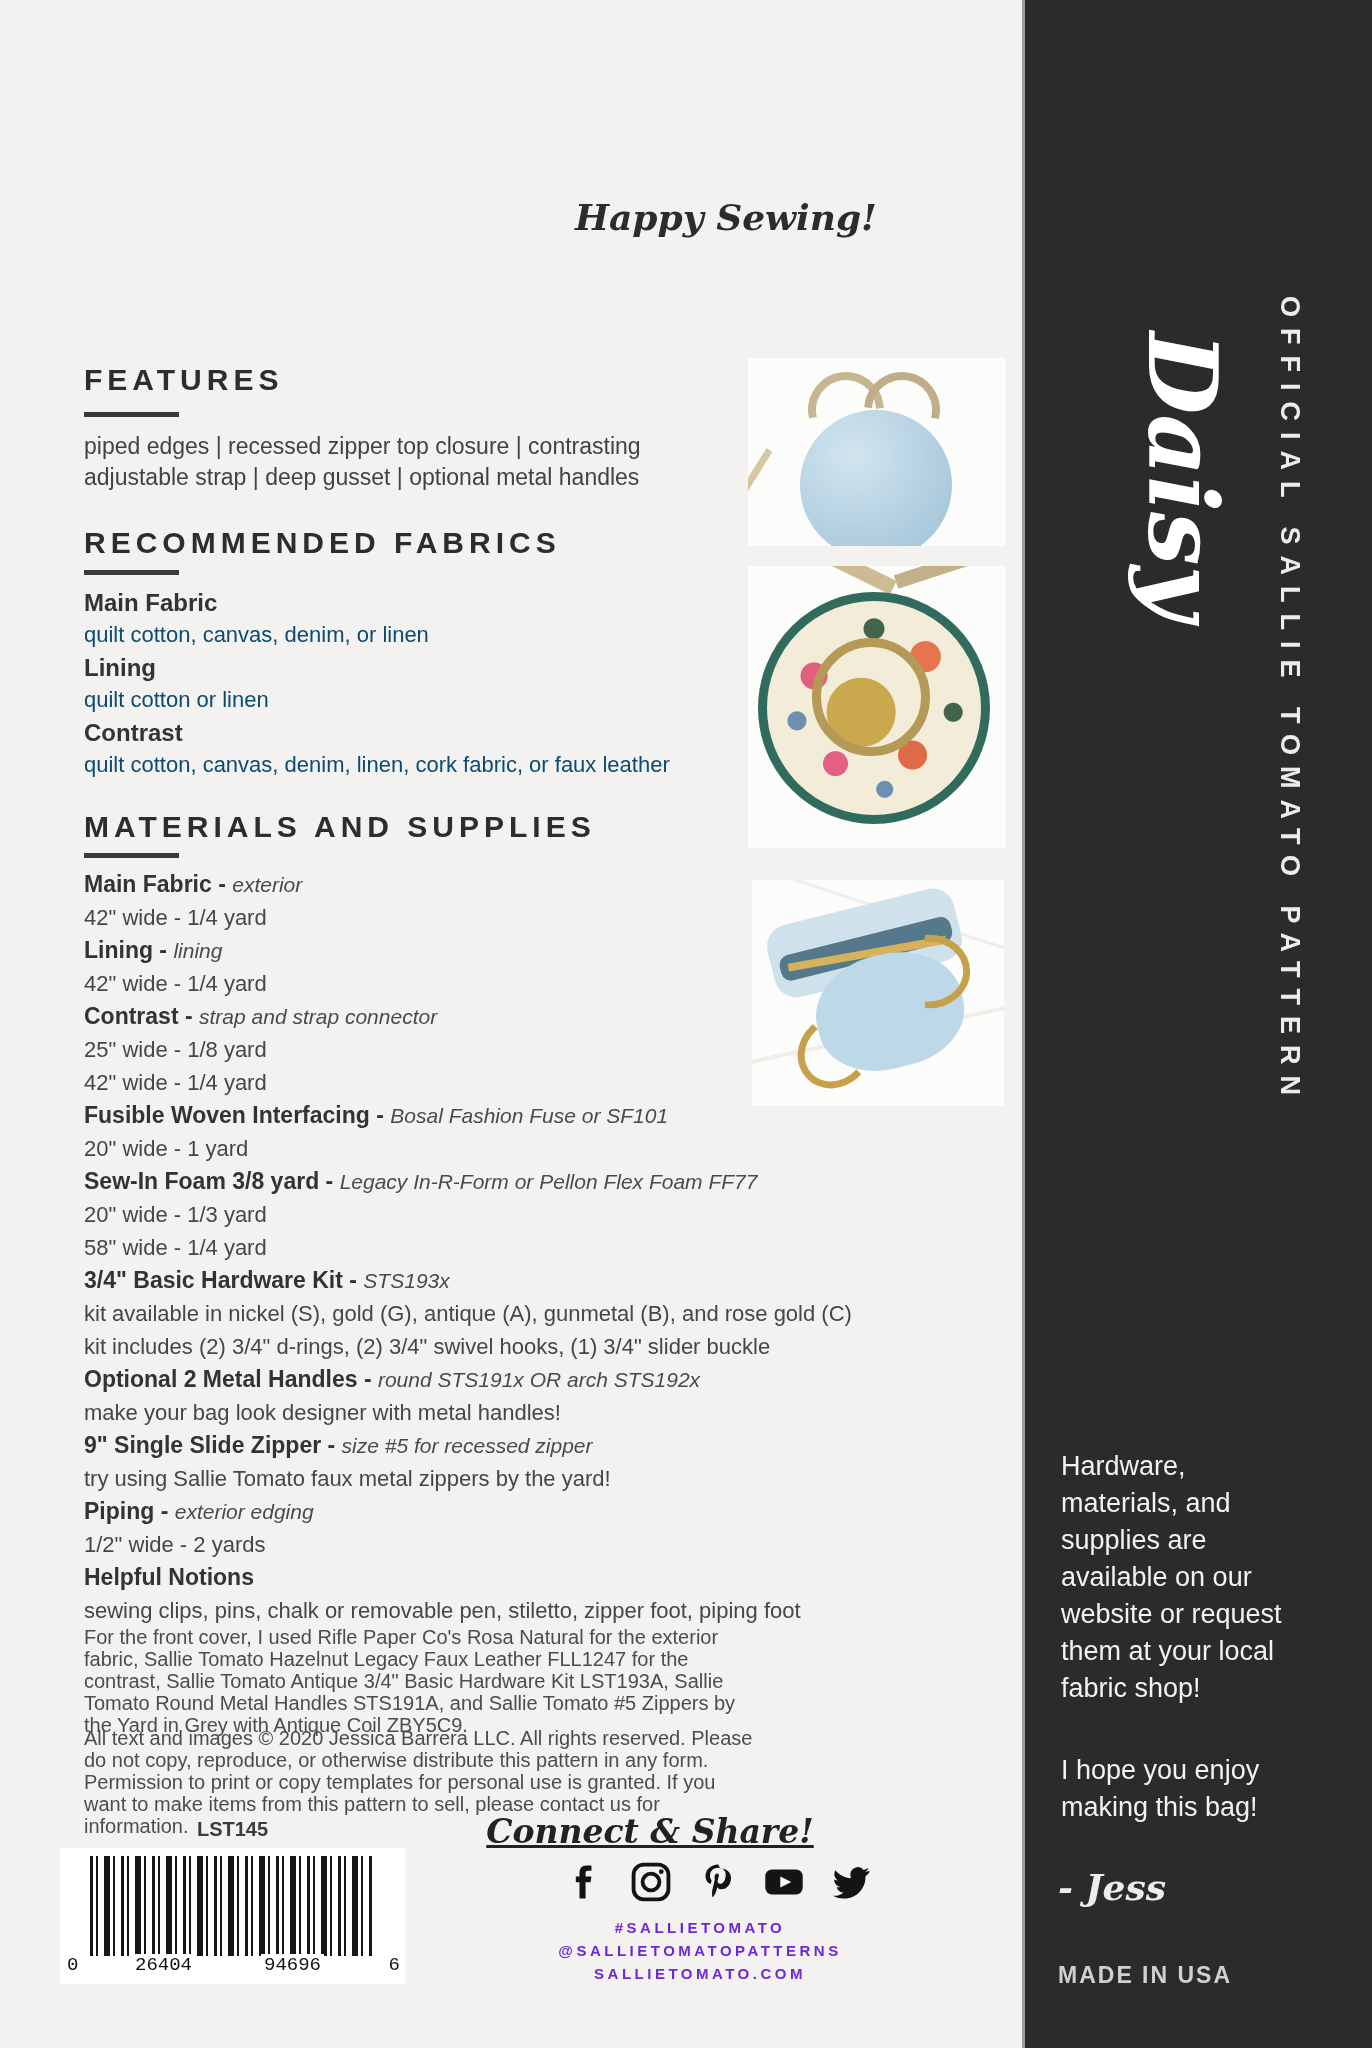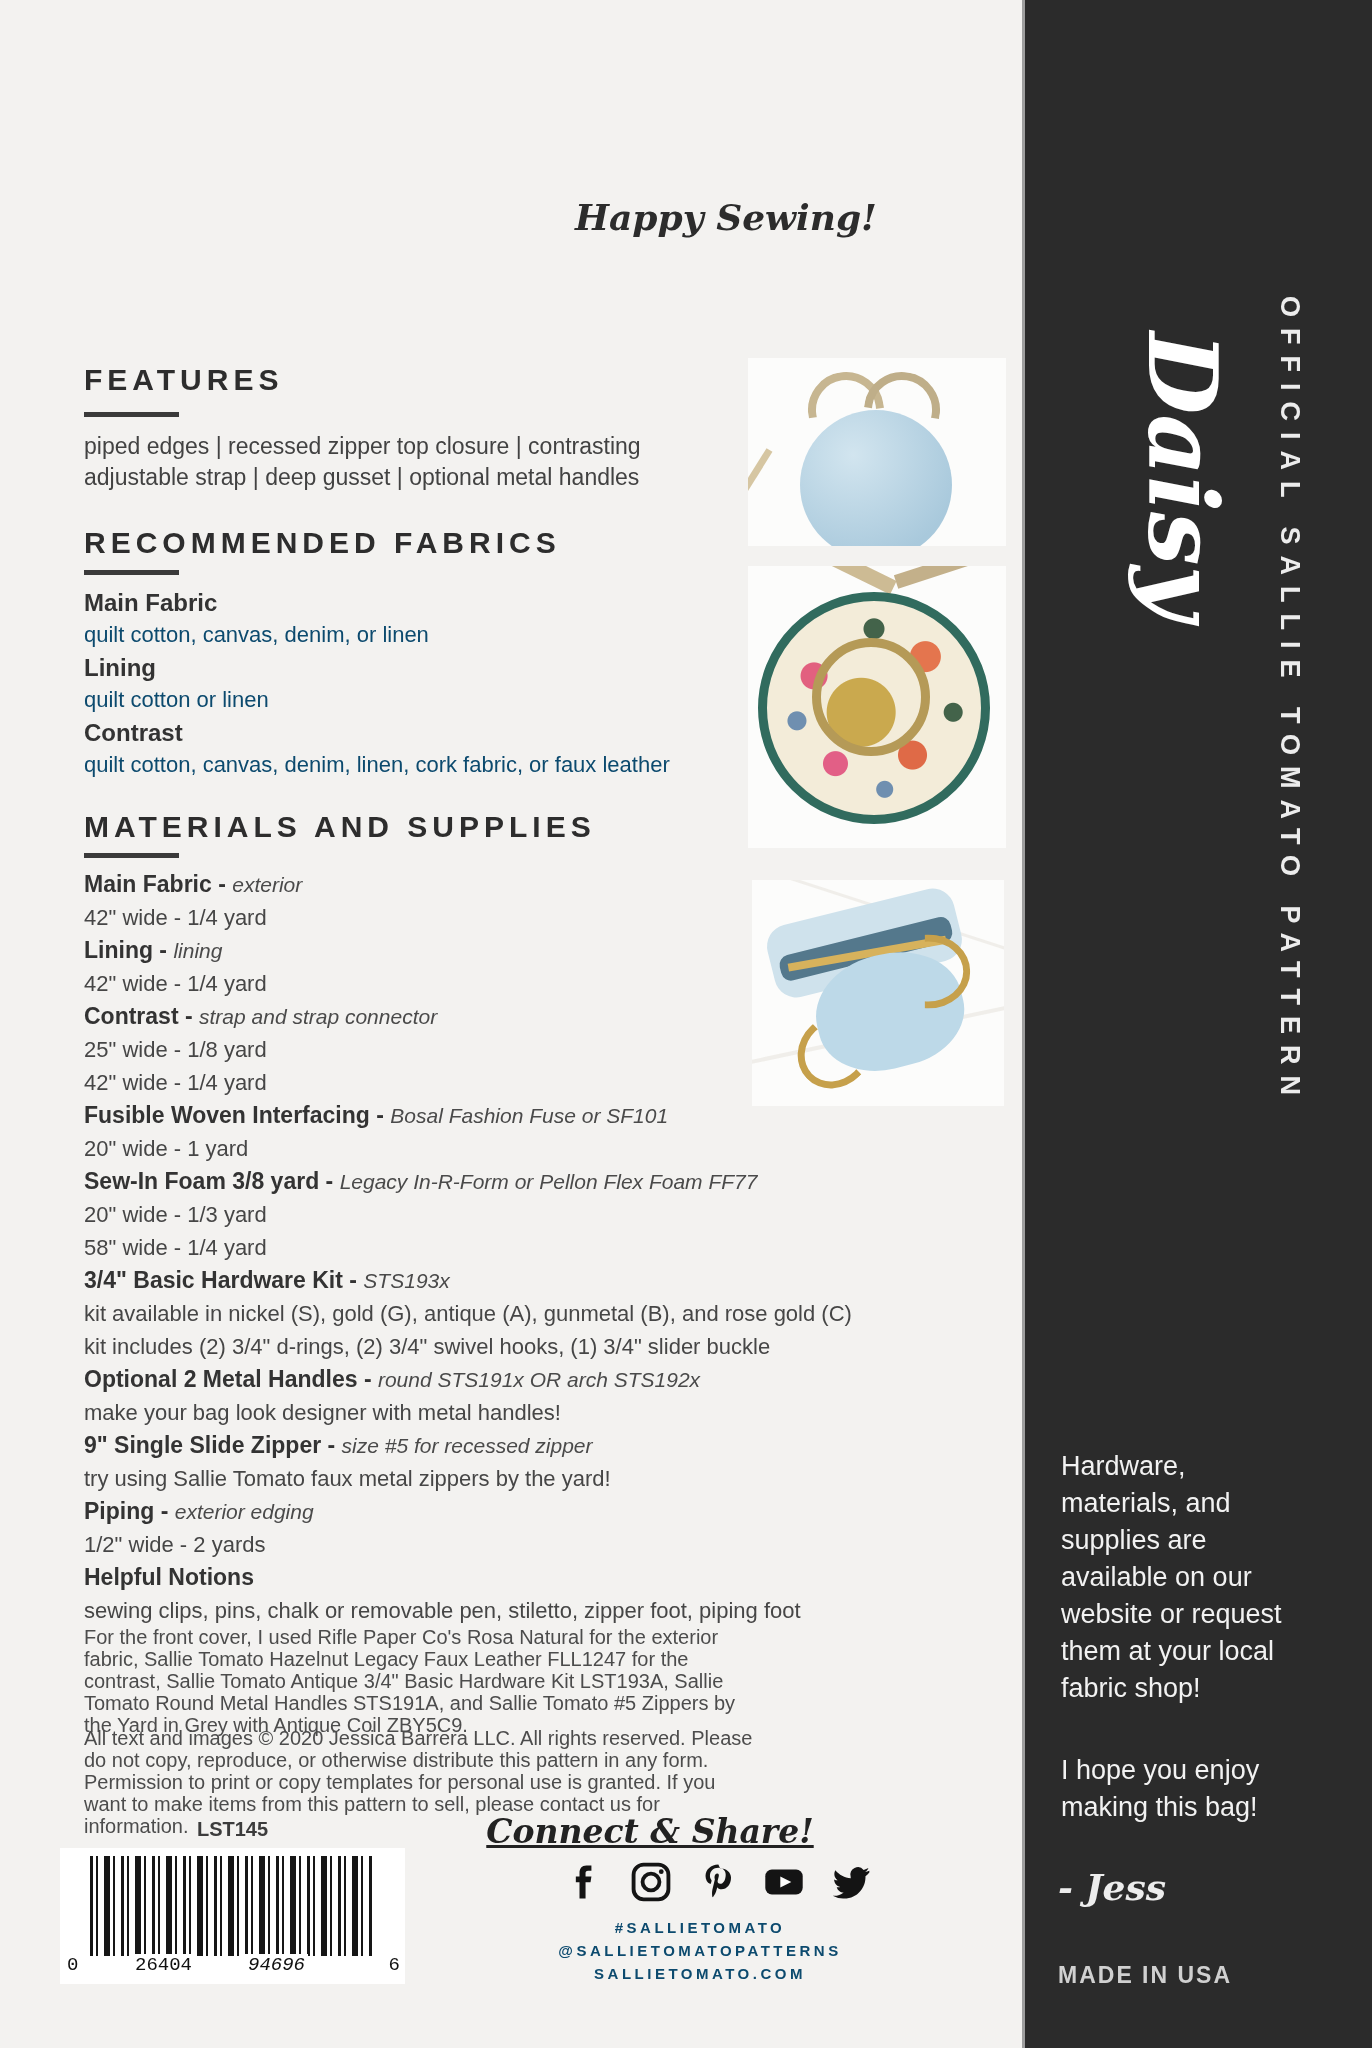--- a/index.html
+++ b/index.html
@@ -24,21 +24,21 @@
   .bandtxt{color:#f2f2f2;font-size:27px;line-height:37px;width:232px;}
   .rot90{transform:rotate(90deg);transform-origin:0 0;white-space:nowrap;}
   
   #barcode{left:60px;top:1848px;width:345px;height:136px;background:#fff;}
   #bars{position:absolute;left:30px;right:32px;top:8px;height:100px;
         background:repeating-linear-gradient(90deg,#161616 0 3px,transparent 3px 6px,#161616 6px 8px,
         transparent 8px 14px,#161616 14px 20px,transparent 20px 23px,#161616 23px 25px,transparent 25px 31px);}
   .bdig{position:absolute;bottom:8px;font-family:"Liberation Mono",monospace;font-size:19px;color:#111;background:#fff;padding:0 3px;}
   
   .icon{width:44px;height:44px;display:inline-block;margin:0 9px;vertical-align:middle;}
-  .tags{font-weight:bold;font-size:15px;letter-spacing:3.5px;line-height:23px;color:#0c4a6e;text-align:center;}
+  .tags{font-weight:bold;font-size:15px;letter-spacing:3.5px;line-height:23px;color:#6d28d9;text-align:center;}
   
   .arc{border-radius:50%;clip-path:inset(0 0 46% 0);box-sizing:border-box;}
 </style>
 </head>
 <body>
 
 <div id="canvas">
 
   <div class="abs script" style="left:575px;top:196px;font-size:36px;color:#2c2c2c;">Happy Sewing!</div>
 
@@ -131,21 +131,21 @@
   </div>
 
   <div class="abs fine" style="left:84px;top:1626px;">For the front cover, I used Rifle Paper Co's Rosa Natural for the exterior fabric, Sallie Tomato Hazelnut Legacy Faux Leather FLL1247 for the contrast, Sallie Tomato Antique 3/4" Basic Hardware Kit LST193A, Sallie Tomato Round Metal Handles STS191A, and Sallie Tomato #5 Zippers by the Yard in Grey with Antique Coil ZBY5C9.</div>
   <div class="abs fine" style="left:84px;top:1727px;">All text and images © 2020 Jessica Barrera LLC. All rights reserved. Please do not copy, reproduce, or otherwise distribute this pattern in any form. Permission to print or copy templates for personal use is granted. If you want to make items from this pattern to sell, please contact us for information.</div>
 
   <div class="abs" style="left:60px;top:1818px;width:345px;text-align:center;font-size:20px;font-weight:bold;color:#3c3c3c;">LST145</div>
   <div class="abs" id="barcode">
     <div id="bars"></div>
     <span class="bdig" style="left:4px;">0</span>
     <span class="bdig" style="left:72px;">26404</span>
-    <span class="bdig" style="left:185px;font-style:italic;">94696</span>
+    <span class="bdig" style="left:201px;">94696</span>
     <span class="bdig" style="right:2px;">6</span>
   </div>
 
   <div class="abs script" style="left:440px;top:1812px;width:420px;text-align:center;font-size:33px;color:#222;text-decoration:underline;">Connect &amp; Share!</div>
   <div class="abs" style="left:554px;top:1860px;width:300px;text-align:center;white-space:nowrap;">
     <span class="icon">
       <svg viewBox="0 0 24 24" width="44" height="44">
           <path fill="#141414" d="M15.5 3h-2.7C10.2 3 9 4.7 9 7v2H7v3.2h2V21h3.3v-8.8h2.7l.5-3.2h-3.2V7.2c0-.9.3-1.4 1.4-1.4h1.8V3z"></path>
         </svg>
     </span>

